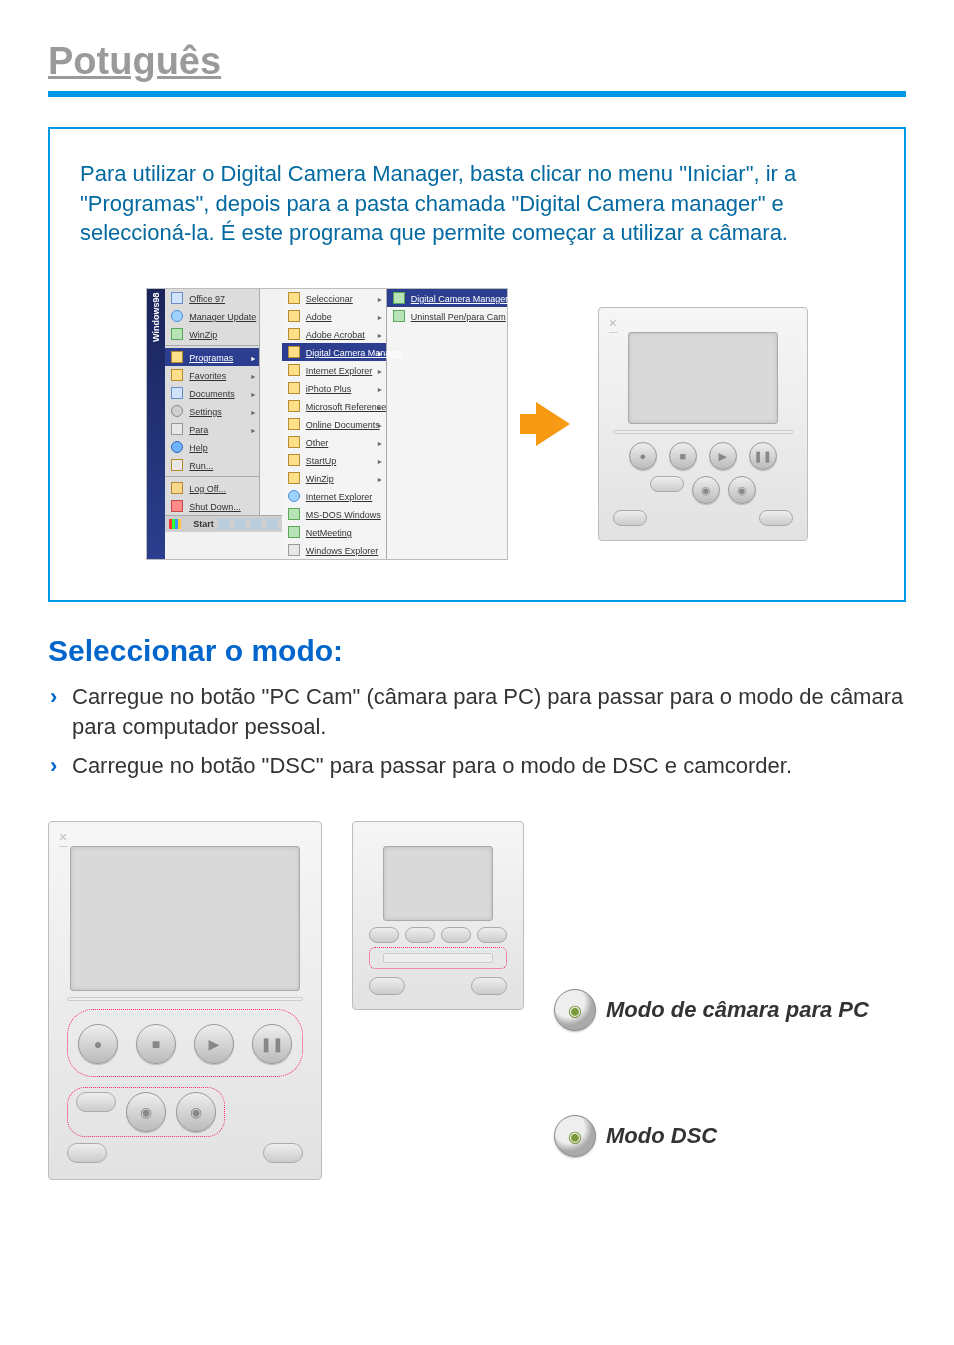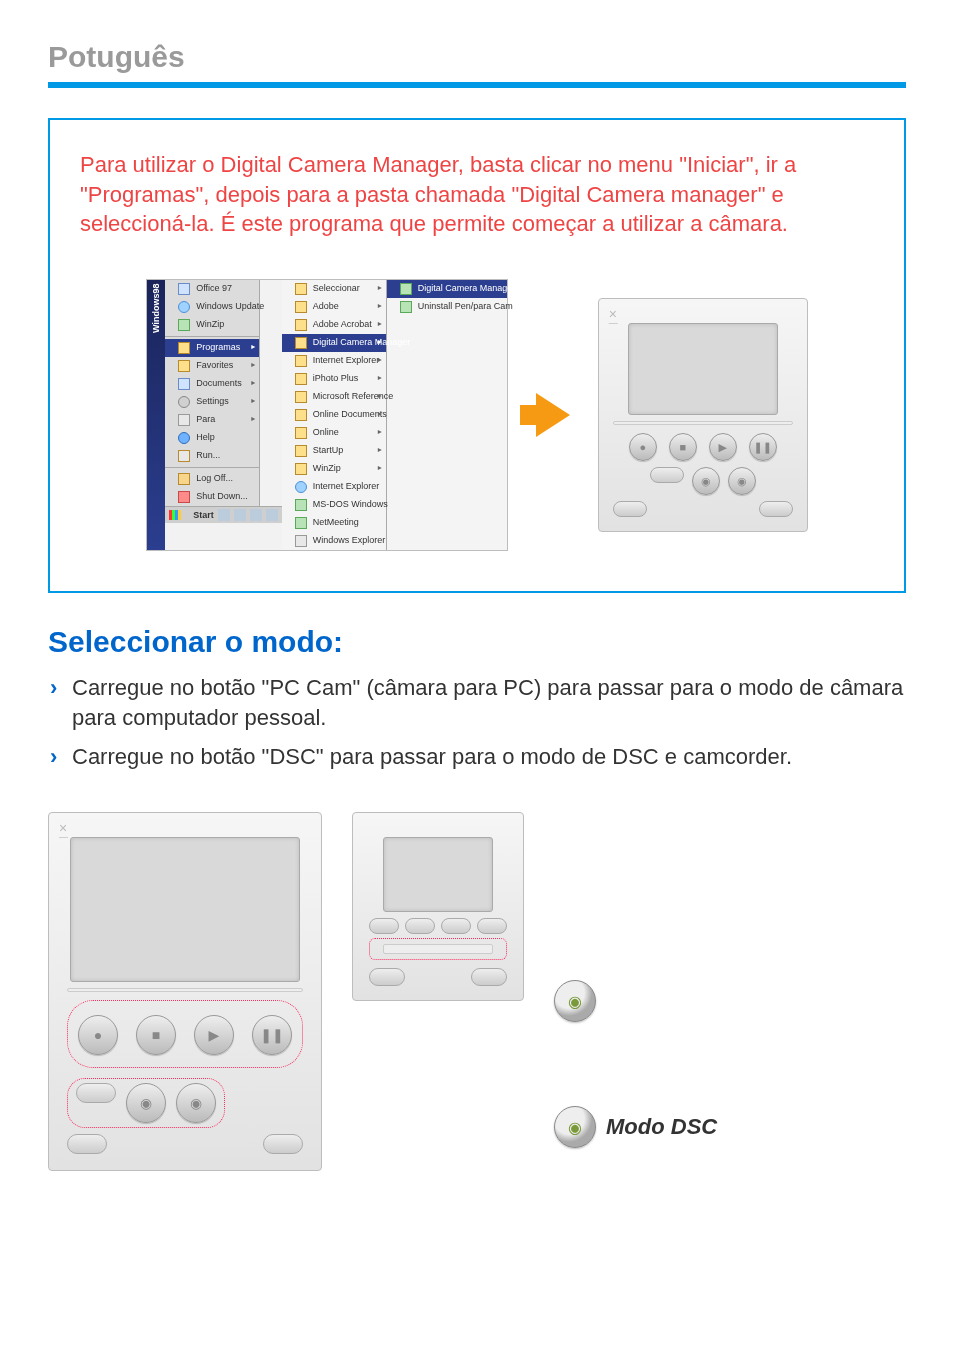--- a/index.html
+++ b/index.html
@@ -6,38 +6,39 @@
   body {
     font-family: Arial, Helvetica, sans-serif;
     background: #fff;
     width: 954px;
     margin: 0 auto;
     padding: 40px 48px;
     color: #333;
   }
   .page-title {
     color: #9a9a9a;
-    font-size: 30px;
+    font-size: 38px;
     font-weight: bold;
     margin-bottom: 8px;
+    text-decoration: underline;
   }
   .title-rule {
     height: 6px;
     background: #0099e6;
     margin-bottom: 30px;
   }
   .info-box {
     border: 2px solid #0099e6;
     padding: 30px 30px 40px 30px;
     margin-bottom: 32px;
   }
   .info-text {
     font-size: 22px;
     line-height: 1.35;
-    color: #ef4444;
+    color: #0369a1;
     margin-bottom: 40px;
   }
   .illustration-row {
     display: flex;
     align-items: center;
     justify-content: center;
     gap: 18px;
   }
   
   .start-menu {
@@ -69,25 +70,26 @@
     width: 105px;
     background:#f4f4f4;
     border-right:1px solid #aaa;
   }
   .sm-col3 {
     width: 120px;
     background:#f4f4f4;
   }
   .sm-item {
     display:flex;
-    align-items:flex-start;
+    align-items:flex-end;
     gap:6px;
-    padding:3px 13px;
+    padding:3px 6px;
     white-space:nowrap;
     position:relative;
+    text-decoration:underline;
   }
   .sm-item.hl { background:#2b3e8f; color:#fff; }
   .sm-item.hl2 { background:#2b3e8f; color:#fff; }
   .sm-arrow::after{
     content:"▸";
     position:absolute;
     right:4px;
     font-size:8px;
     color:#666;
   }
@@ -287,21 +289,21 @@
       <div class="start-menu">
         <div class="win98-strip">Windows98</div>
         <div>
           <div class="sm-col1">
             <div class="sm-item">
                 <span class="sm-ico doc"></span>
                 <span>Office 97</span>
               </div>
             <div class="sm-item">
                 <span class="sm-ico globe"></span>
-                <span>Windows Update</span>
+                <span>Manager Update</span>
               </div>
             <div class="sm-item">
                 <span class="sm-ico app"></span>
                 <span>WinZip</span>
               </div>
             <div class="sm-sep"></div>
             <div class="sm-item hl sm-arrow">
                 <span class="sm-ico folder"></span>
                 <span>Programas</span>
               </div>
@@ -378,21 +380,21 @@
           <div class="sm-item sm-arrow">
               <span class="sm-ico folder"></span>
               <span>Microsoft Reference</span>
             </div>
           <div class="sm-item sm-arrow">
               <span class="sm-ico folder"></span>
               <span>Online Documents</span>
             </div>
           <div class="sm-item sm-arrow">
               <span class="sm-ico folder"></span>
-              <span>Online</span>
+              <span>Other</span>
             </div>
           <div class="sm-item sm-arrow">
               <span class="sm-ico folder"></span>
               <span>StartUp</span>
             </div>
           <div class="sm-item sm-arrow">
               <span class="sm-ico folder"></span>
               <span>WinZip</span>
             </div>
           <div class="sm-item">
@@ -507,20 +509,21 @@
         <div class="pill"></div>
       </div>
     </div>
   </div>
 
   <div class="callouts-col">
     <div class="callout-row">
       <div class="callout-target">
         <div class="mode-knob">◉</div>
       </div>
+      <span class="mode-label">Modo de câmara para PC</span>
     </div>
     <div class="callout-row">
       <div class="callout-target">
         <div class="mode-knob">◉</div>
       </div>
       <span class="mode-label">Modo DSC</span>
     </div>
   </div>
 </div>
 

